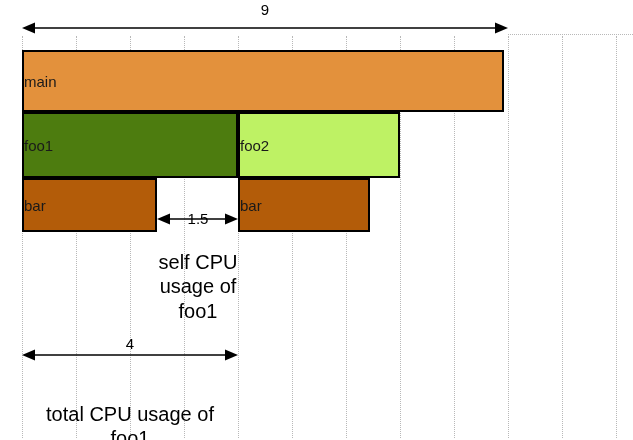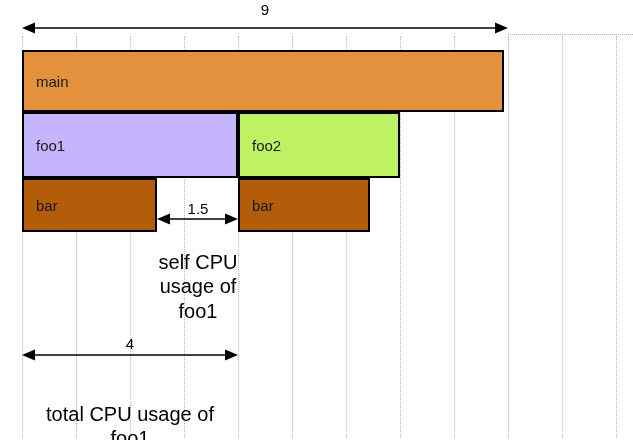--- a/index.html
+++ b/index.html
@@ -38,21 +38,20 @@
 
   
   .frame {
     position: absolute;
     box-sizing: border-box;
     border: 2px solid #000000;
     display: flex;
     align-items: center;
   }
   .frame-label {
-    padding-left: 12px;
     font-size: 15px;
     line-height: 1;
     color: #1a1a1a;
     white-space: nowrap;
     pointer-events: none;
   }
 
   
   .measure {
     position: absolute;
@@ -96,21 +95,21 @@
       <div class="gridline" style="left: 562px; top: 36px; height: 402px;"></div>
       <div class="gridline" style="left: 616px; top: 36px; height: 402px;"></div>
     </div>
 
   <div class="hdotline" style="left:508px; top:34px; width:125px;"></div>
 
   <div id="frames-layer">
       <div class="frame" style="left: 22px; top: 50px; width: 482px; height: 62px; background: rgb(227, 145, 60); border-color: rgb(0, 0, 0);">
         <span class="frame-label">main</span>
       </div>
-      <div class="frame" style="left: 22px; top: 112px; width: 216px; height: 66px; background: #c4b5fd; border-color: rgb(0, 0, 0);">
+      <div class="frame" style="left: 22px; top: 112px; width: 216px; height: 66px; background: #4d7c0f; border-color: rgb(0, 0, 0);">
         <span class="frame-label">foo1</span>
       </div>
       <div class="frame" style="left: 238px; top: 112px; width: 162px; height: 66px; background: #bef264; border-color: rgb(0, 0, 0);">
         <span class="frame-label">foo2</span>
       </div>
       <div class="frame" style="left: 22px; top: 178px; width: 135px; height: 54px; background: rgb(179, 92, 9); border-color: rgb(0, 0, 0);">
         <span class="frame-label">bar</span>
       </div>
       <div class="frame" style="left: 238px; top: 178px; width: 132px; height: 54px; background: rgb(179, 92, 9); border-color: rgb(0, 0, 0);">
         <span class="frame-label">bar</span>
@@ -126,21 +125,21 @@
         </svg>
       </div>
       <div class="measure-value" style="left: 243px; top: 2px; width: 44px;">9</div>
       <div class="measure" style="left: 157px; top: 212px; width: 81px;">
         <svg width="81" height="14" viewBox="0 0 81 14">
           <line x1="13" y1="7" x2="68" y2="7" stroke="#000000" stroke-width="1.6"></line>
           <polygon points="0,7 13,1.5 13,12.5" fill="#000000"></polygon>
           <polygon points="81,7 68,1.5 68,12.5" fill="#000000"></polygon>
         </svg>
       </div>
-      <div class="measure-value" style="left: 175px; top: 201px; width: 46px;">1.5</div>
+      <div class="measure-value" style="left: 175px; top: 211px; width: 46px;">1.5</div>
       <div class="annotation" style="left: 140px; top: 250px; width: 116px;">self CPU usage of foo1</div>
       <div class="measure" style="left: 22px; top: 348px; width: 216px;">
         <svg width="216" height="14" viewBox="0 0 216 14">
           <line x1="13" y1="7" x2="203" y2="7" stroke="#000000" stroke-width="1.6"></line>
           <polygon points="0,7 13,1.5 13,12.5" fill="#000000"></polygon>
           <polygon points="216,7 203,1.5 203,12.5" fill="#000000"></polygon>
         </svg>
       </div>
       <div class="measure-value" style="left: 108px; top: 336px; width: 44px;">4</div>
       <div class="annotation" style="left: 42px; top: 402px; width: 176px;">total CPU usage of foo1</div>

